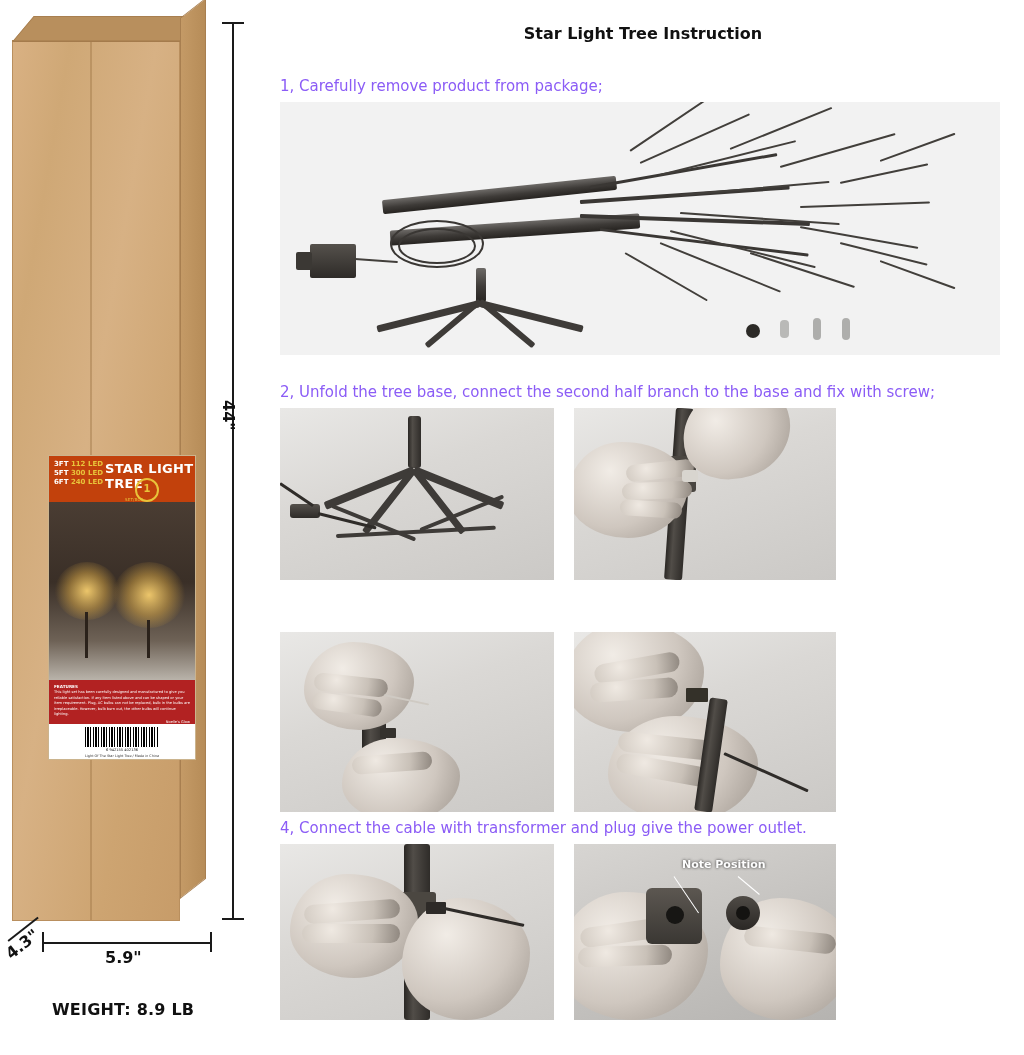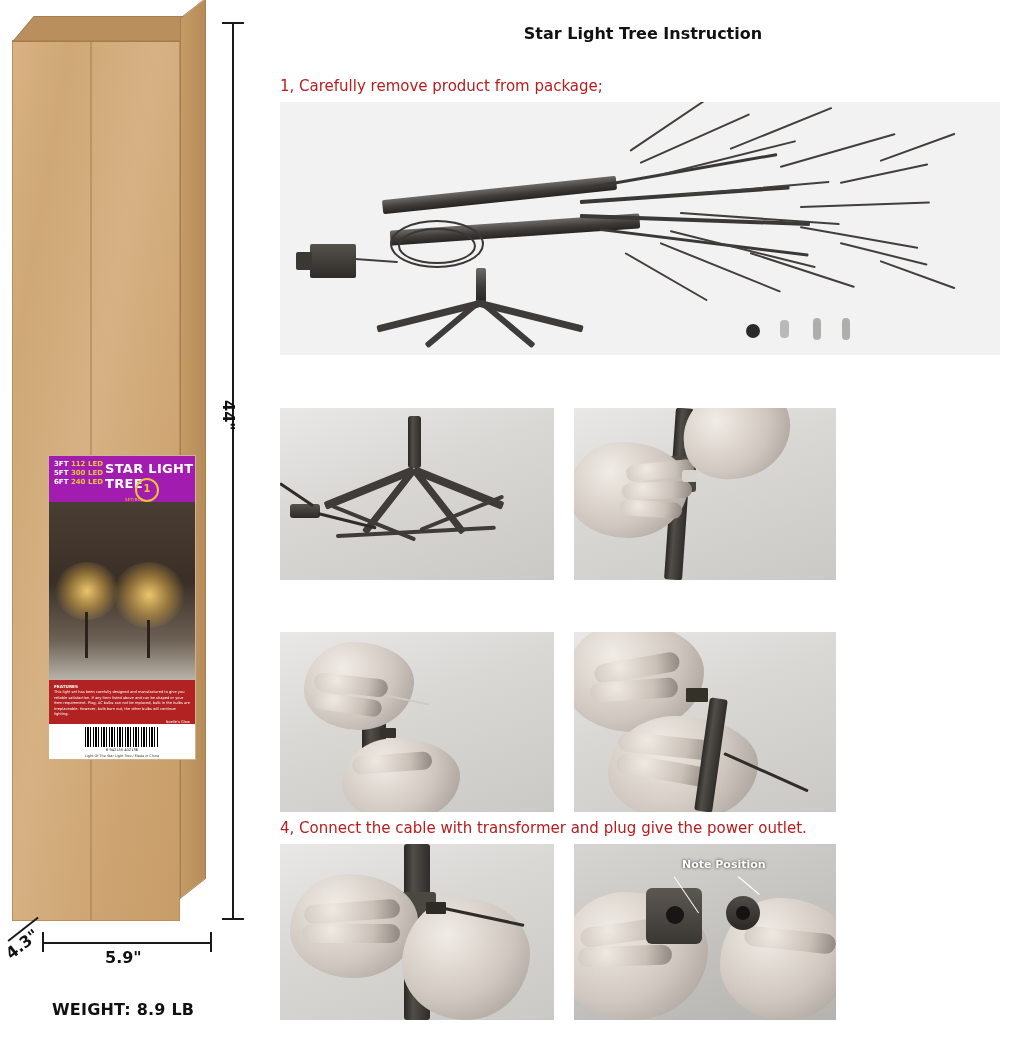--- a/index.html
+++ b/index.html
@@ -78,21 +78,21 @@
     left: 48px;
     top: 455px;
     width: 148px;
     height: 305px;
     background: #ffffff;
     border: 1px solid #cbb48e;
     box-sizing: border-box;
     overflow: hidden;
   }
   .label-head {
-    background: #a21caf;
+    background: #c2410c;
     color: #ffffff;
     height: 46px;
     position: relative;
   }
   .label-specs {
     position: absolute;
     left: 5px;
     top: 4px;
     font-size: 7px;
     line-height: 9px;
@@ -234,21 +234,21 @@
     left: 0; right: 0;
     top: 6px;
     text-align: center;
     font-size: 16px;
     font-weight: bold;
   }
   .step-text {
     position: absolute;
     font-size: 15px;
     line-height: 20px;
-    color: #b91c1c;
+    color: #8b5cf6;
     width: 720px;
   }
   .photo {
     position: absolute;
     background: #efefef;
     overflow: hidden;
     border: 0;
   }
 
   
@@ -453,20 +453,21 @@
     <div class="stand-leg" style="left:200px;top:198px;width:106px;height:7px;transform:rotate(166deg);"></div>
     <div class="stand-leg" style="left:200px;top:196px;width:70px;height:6px;transform:rotate(40deg);"></div>
     <div class="stand-leg" style="left:200px;top:196px;width:70px;height:6px;transform:rotate(140deg);"></div>
 
     <div class="screw" style="left:466px;top:222px;width:14px;height:14px;border-radius:50%;background:#2c2a27;"></div>
     <div class="screw" style="left:500px;top:218px;width:9px;height:18px;background:#b9b9b7;border-radius:4px;"></div>
     <div class="screw" style="left:533px;top:216px;width:8px;height:22px;background:#aeaeac;border-radius:4px;"></div>
     <div class="screw" style="left:562px;top:216px;width:8px;height:22px;background:#aeaeac;border-radius:4px;"></div>
   </div>
 
+  <div class="step-text" style="left:18px;top:364px;">2, Unfold the tree base, connect the second half branch to the base and fix with screw;</div>
 
   <div class="photo ph-left" style="left:18px;top:390px;height:172px;">
     <div class="grey-bg"></div>
     <div class="dark-pole" style="left:128px;top:8px;width:13px;height:52px;"></div>
     <div class="stand-leg" style="left:134px;top:58px;width:96px;height:8px;transform:rotate(22deg);"></div>
     <div class="stand-leg" style="left:134px;top:58px;width:96px;height:8px;transform:rotate(158deg);"></div>
     <div class="stand-leg" style="left:134px;top:58px;width:80px;height:7px;transform:rotate(52deg);"></div>
     <div class="stand-leg" style="left:134px;top:58px;width:80px;height:7px;transform:rotate(128deg);"></div>
     <div class="stand-leg" style="left:56px;top:126px;width:160px;height:4px;transform:rotate(-3deg);"></div>
     <div class="stand-leg" style="left:52px;top:96px;width:90px;height:4px;transform:rotate(22deg);"></div>

